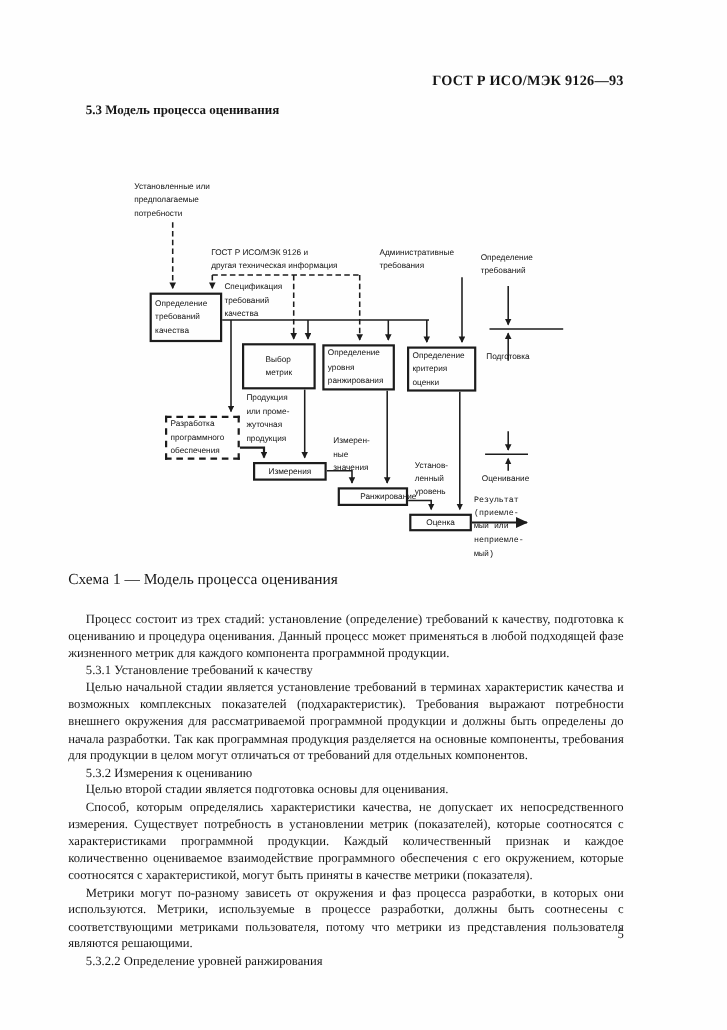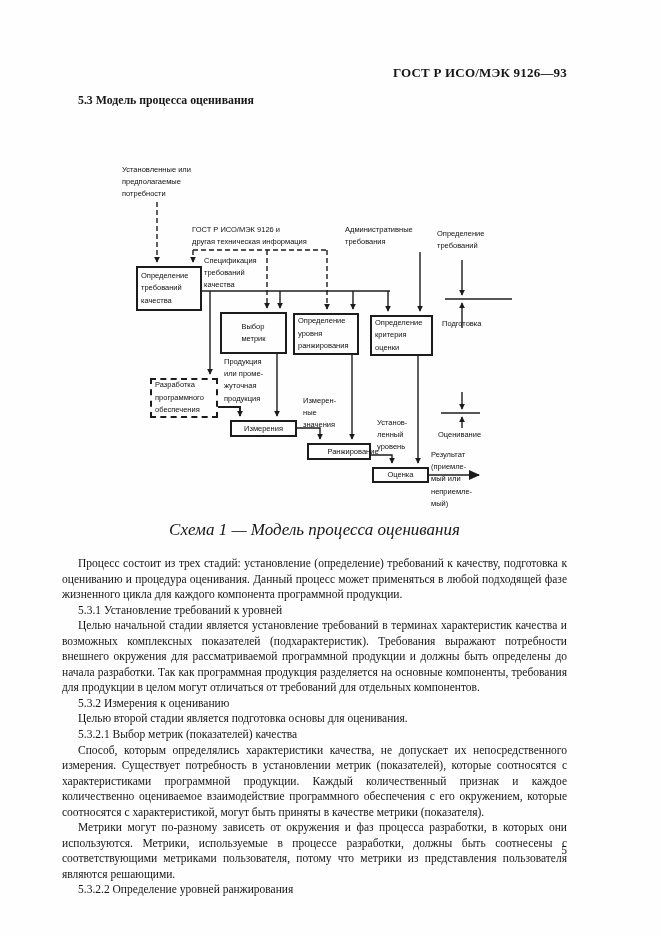--- a/index.html
+++ b/index.html
@@ -32,21 +32,21 @@
     padding:1px 3px; color:#111;
   }
   .dbox.center { justify-content:center; padding:0; line-height:12px; }
   .dbox.dashed { border-style:dashed; }
   .dlabel {
     position:absolute; font-family:"Liberation Sans", sans-serif;
     font-size:7.5px; line-height:12.2px; white-space:pre-line; color:#111;
   }
   .caption {
     position:absolute; top:520px; left:62px; width:505px;
-    text-align:center; font-size:17px;font-style:italic;
+    font-size:14px;
   }
   
   .body-text {
     position:absolute; top:556px; left:62px; width:505px;
     font-size:11.5px; line-height:15.55px; text-align:justify;
   }
   .body-text p { text-indent:16px; margin:0; }
   .page-number {
     position:absolute; top:844px; left:62px; width:505px;
     text-align:right; font-size:11.5px;
@@ -138,36 +138,35 @@
 или проме-
 жуточная
 продукция</div>
     <div class="dlabel" style="left:303px; top:235px; width:46px;">Измерен-
 ные
 значения</div>
     <div class="dlabel" style="left:377px; top:257px; width:44px;">Установ-
 ленный
 уровень</div>
     <div class="dlabel" style="left:438px; top:269px; width:60px;">Оценивание</div>
-    <div class="dlabel" style="left:431px; top:289px; width:58px;">Результат
+    <div class="dlabel" style="left:431px; top:289px; width:58px;font-family:Liberation Mono, monospace;">Результат
 (приемле-
 мый или
 неприемле-
 мый)</div>
   </div>
 
   <div class="caption">Схема 1 — Модель процесса оценивания</div>
 
   <div class="body-text">
-    <p>Процесс состоит из трех стадий: установление (определение) требований к качеству, подготовка к оцениванию и процедура оценивания. Данный процесс может применяться в любой подходящей фазе жизненного цикла для каждого компонента программной продукции.</p>
-    <p>5.3.1 Установление требований к уровней</p>
+    <p>Процесс состоит из трех стадий: установление (определение) требований к качеству, подготовка к оцениванию и процедура оценивания. Данный процесс может применяться в любой подходящей фазе жизненного метрик для каждого компонента программной продукции.</p>
+    <p>5.3.1 Установление требований к качеству</p>
     <p>Целью начальной стадии является установление требований в терминах характеристик качества и возможных комплексных показателей (подхарактеристик). Требования выражают потребности внешнего окружения для рассматриваемой программной продукции и должны быть определены до начала разработки. Так как программная продукция разделяется на основные компоненты, требования для продукции в целом могут отличаться от требований для отдельных компонентов.</p>
     <p>5.3.2 Измерения к оцениванию</p>
     <p>Целью второй стадии является подготовка основы для оценивания.</p>
-    <p>5.3.2.1 Выбор метрик (показателей) качества</p>
     <p>Способ, которым определялись характеристики качества, не допускает их непосредственного измерения. Существует потребность в установлении метрик (показателей), которые соотносятся с характеристиками программной продукции. Каждый количественный признак и каждое количественно оцениваемое взаимодействие программного обеспечения с его окружением, которые соотносятся с характеристикой, могут быть приняты в качестве метрики (показателя).</p>
     <p>Метрики могут по-разному зависеть от окружения и фаз процесса разработки, в которых они используются. Метрики, используемые в процессе разработки, должны быть соотнесены с соответствующими метриками пользователя, потому что метрики из представления пользователя являются решающими.</p>
     <p>5.3.2.2 Определение уровней ранжирования</p>
   </div>
 
   <div class="page-number">5</div>
 
 </div>
 
 </body></html>

